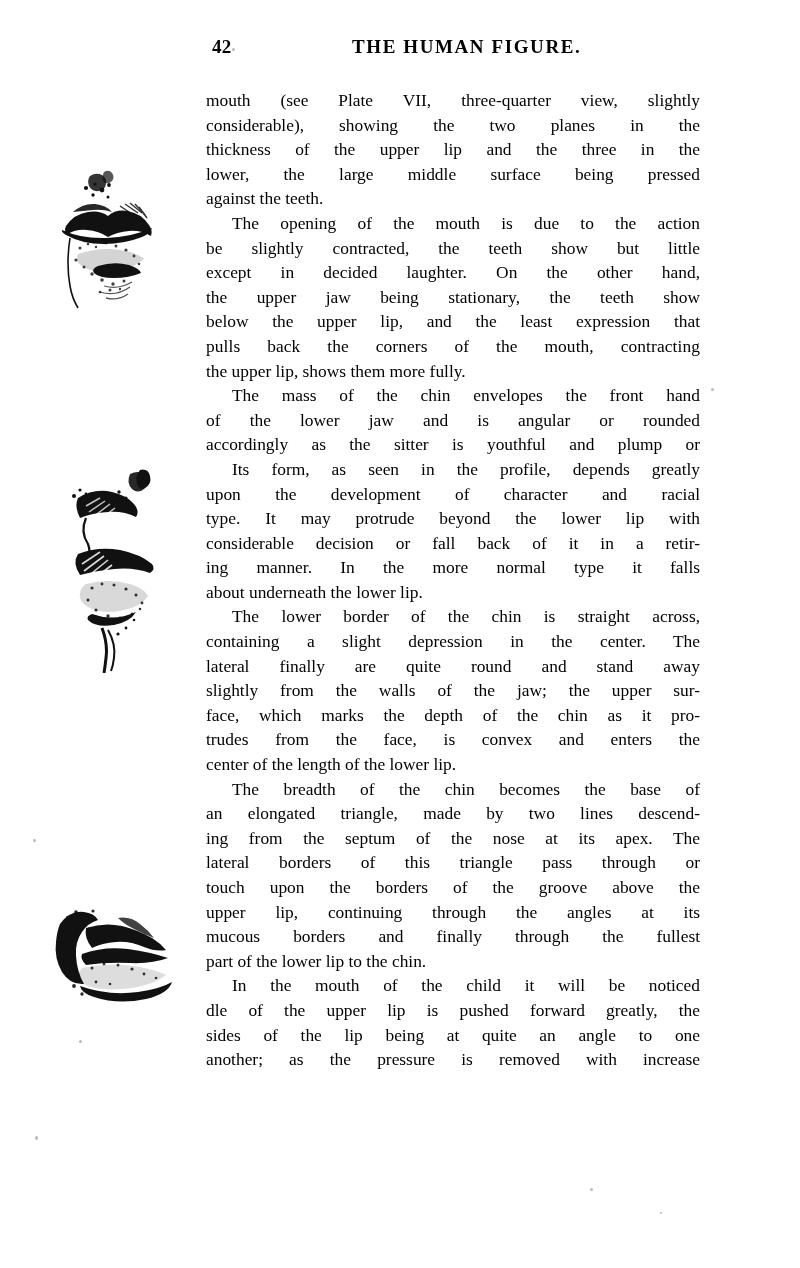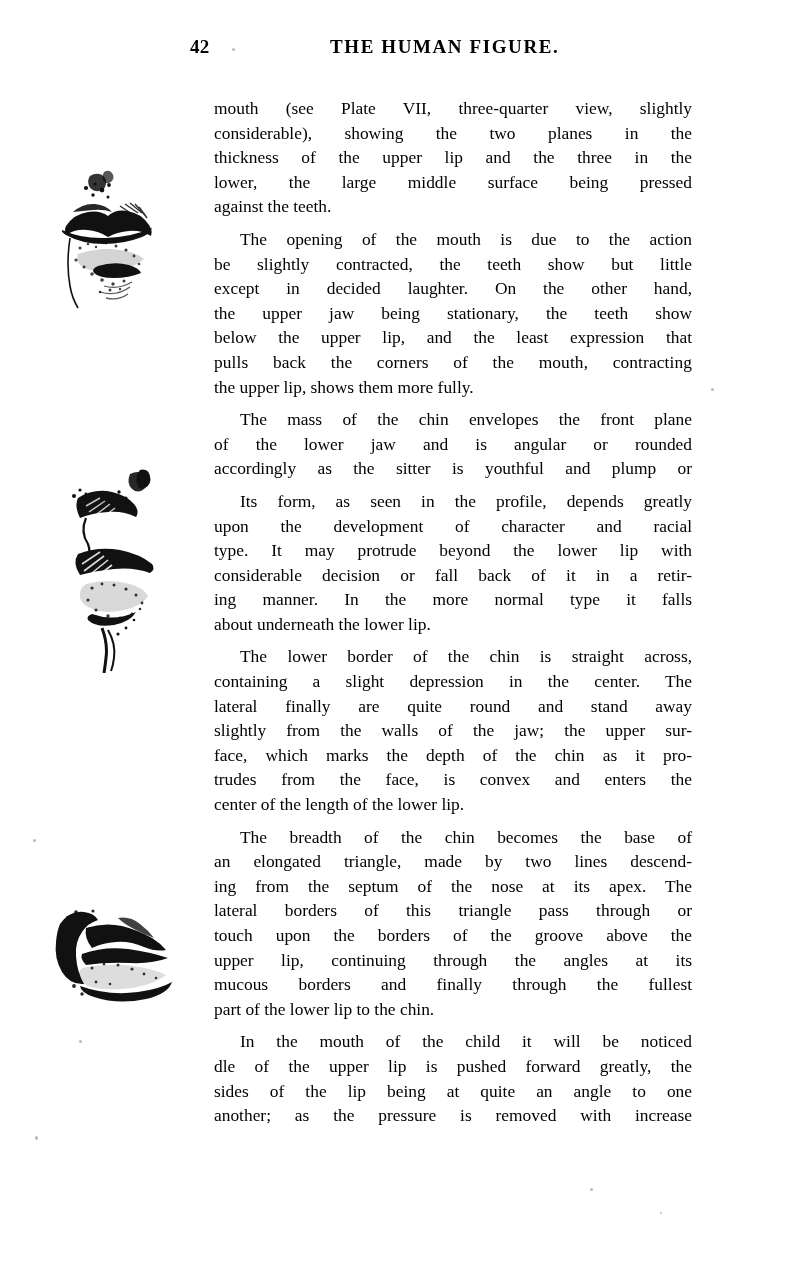--- a/index.html
+++ b/index.html
@@ -13,21 +13,21 @@
     height: 1268px;
     background: #ffffff;
     overflow: hidden;
     font-family: "Liberation Serif", "DejaVu Serif", serif;
     color: #000000;
   }
 
   
   .running-head {
     position: absolute;
-    left: 190px;
+    left: 212px;
     top: 36px;
     width: 410px;
     height: 26px;
   }
   .folio {
     position: absolute;
     left: 0;
     top: 0;
     font-size: 19px;
     font-weight: bold;
@@ -43,21 +43,21 @@
   }
 
   
   .column {
     position: absolute;
     left: 206px;
     top: 88px;
     width: 494px;
   }
   .para {
-    margin: 8px;
+    margin: 0;
     font-size: 17.4px;
     line-height: 24.6px;
     text-align: justify;
     text-justify: inter-word;
     -webkit-hyphens: none;
     hyphens: none;
   }
   
   .para > .ln {
     display: block;
@@ -287,21 +287,21 @@
       <span class="ln j first-indent">The opening of the mouth is due to the action</span>
       <span class="ln j">be slightly contracted, the teeth show but little</span>
       <span class="ln j">except in decided laughter.  On the other hand,</span>
       <span class="ln j">the upper jaw being stationary, the teeth show</span>
       <span class="ln j">below the upper lip, and the least expression that</span>
       <span class="ln j overhang">pulls back the corners of the mouth, contracting</span>
       <span class="ln last">the upper lip, shows them more fully.</span>
     </p>
 
     <p class="para" id="p3">
-      <span class="ln j first-indent">The mass of the chin envelopes the front plane</span>
+      <span class="ln j first-indent">The mass of the chin envelopes the front hand</span>
       <span class="ln j">of the lower jaw and is angular or rounded</span>
       <span class="ln j">accordingly as the sitter is youthful and plump or</span>
     </p>
 
     <p class="para" id="p4">
       <span class="ln j first-indent">Its form, as seen in the profile, depends greatly</span>
       <span class="ln j">upon the development of character and racial</span>
       <span class="ln j">type.  It may protrude beyond the lower lip with</span>
       <span class="ln j">considerable decision or fall back of it in a retir-</span>
       <span class="ln j">ing manner.  In the more normal type it falls</span>

